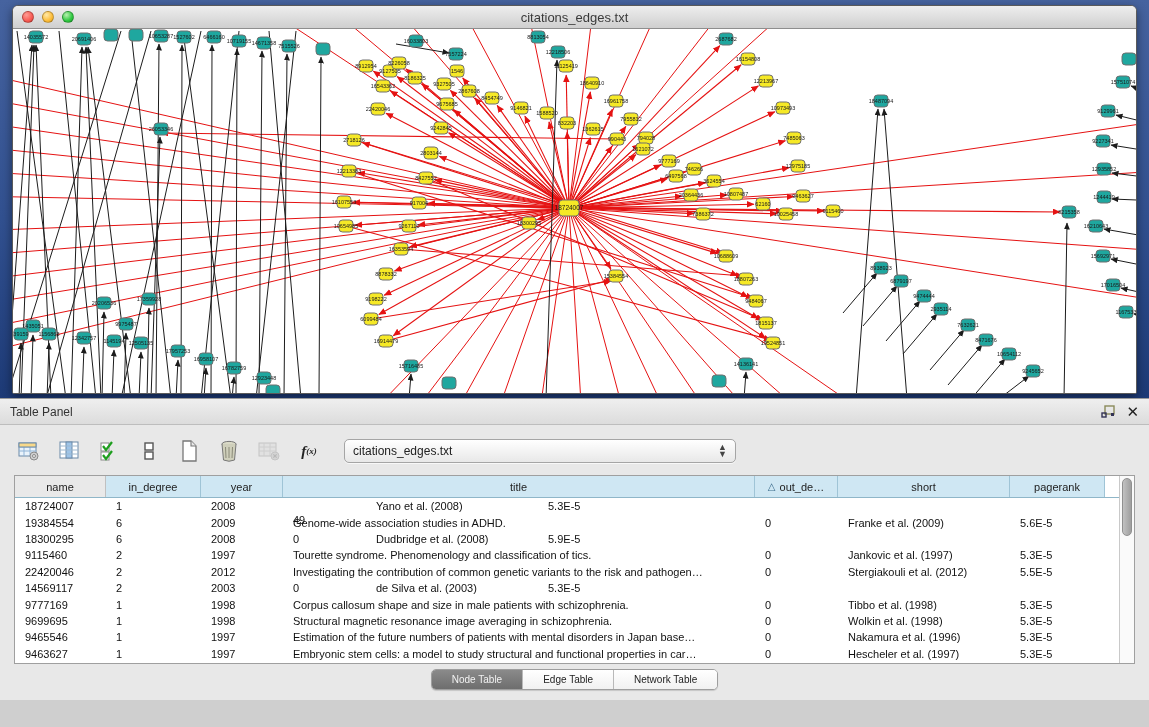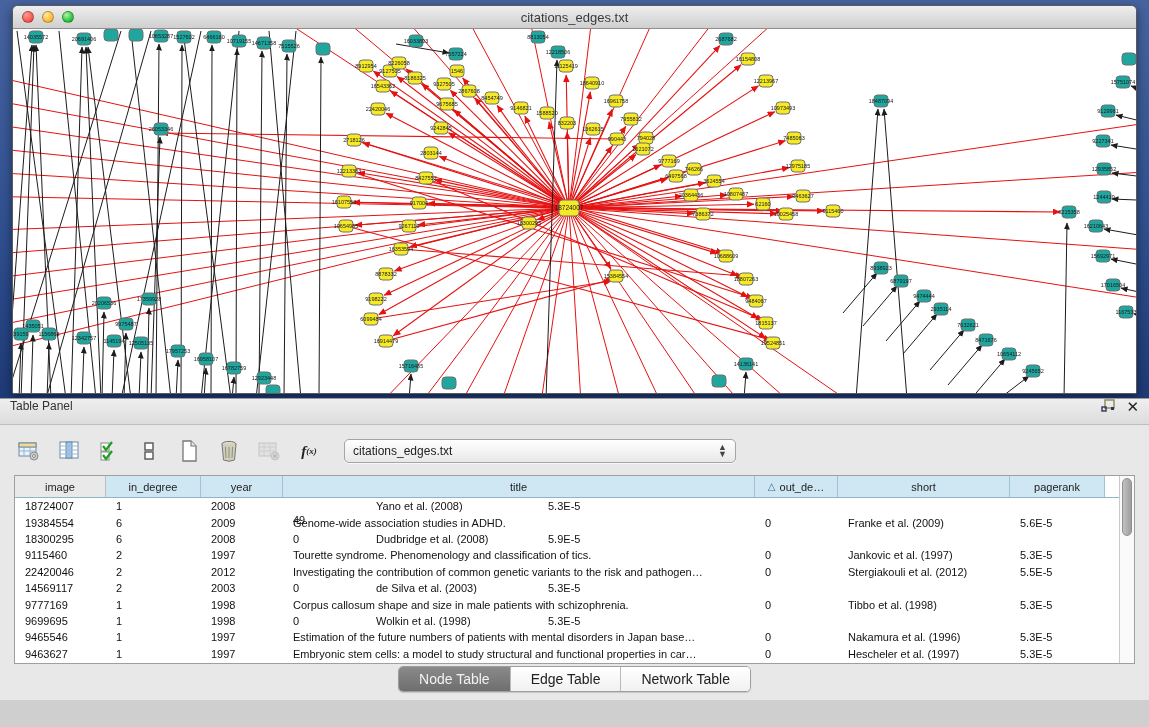--- a/index.html
+++ b/index.html
@@ -22,21 +22,21 @@
   .light.yellow { background:radial-gradient(circle at 35% 30%,#ffe9a8,#fdbd39 60%,#dd9c1e); }
   .light.green { background:radial-gradient(circle at 35% 30%,#b8f0b0,#2fc840 60%,#1ea52f); }
   .win-title { font-size:13px; color:#3a3a3a; }
   .net-canvas { flex:1; position:relative; background:#fff; }
   .net-canvas svg { display:block; width:100%; height:100%; }
 
   
   .table-panel { position:absolute; left:0; top:398px; width:1149px; height:302px;
     background:#e6e6e6; border-top:1px solid #9a9a9a; display:flex; flex-direction:column; }
   .panel-header { height:26px; flex:0 0 26px; background:linear-gradient(180deg,#efefef,#dcdcdc);
-    border-bottom:1px solid #bdbdbd; display:flex; align-items:flex-start; padding:0 10px; }
+    border-bottom:1px solid #bdbdbd; display:flex; align-items:center; padding:0 10px; }
   .panel-title { font-size:12px; color:#333; }
   .panel-header .spacer { flex:1; }
   .panel-hicon { margin-left:10px; cursor:default; display:flex; align-items:center; }
   .close-x { font-size:15px; font-weight:bold; color:#222; line-height:1; }
 
   .panel-body { flex:1; background:#e8e8e8; padding:12px 14px 6px 14px; display:flex; flex-direction:column; }
   .toolbar { display:flex; align-items:center; gap:14px; padding:2px 2px 12px 2px; }
   .tbtn { width:26px; height:24px; display:flex; align-items:center; justify-content:center; }
   .fx { font-size:15px; color:#222; font-style:italic; font-family:"Liberation Serif","DejaVu Serif",serif; font-weight:bold; }
   .fx small { font-size:9px; }
@@ -56,21 +56,21 @@
   .grid-rows { flex:1; overflow:hidden; }
   .grow { display:flex; height:16.4px; align-items:center; }
   .gcell { font-size:11px; color:#111; padding-left:10px; white-space:nowrap; overflow:hidden; }
   .vscroll { flex:0 0 15px; background:#fafafa; border-left:1px solid #c9c9c9; position:relative; }
   .vthumb { position:absolute; top:2px; left:2px; width:10px; height:58px; border-radius:5px;
     background:linear-gradient(90deg,#c2c2c2,#9f9f9f); border:1px solid #909090; }
 
   .tabs-row { flex:0 0 30px; display:flex; align-items:center; justify-content:center; }
   .seg { display:flex; border:1px solid #9e9e9e; border-radius:5px; overflow:hidden;
     background:#fdfdfd; box-shadow:0 1px 1px rgba(0,0,0,.15); }
-  .seg-btn { font-size:14px; padding:4px 20px; color:#222; background:linear-gradient(180deg,#ffffff,#f1f1f1);
+  .seg-btn { font-size:10px; padding:4px 20px; color:#222; background:linear-gradient(180deg,#ffffff,#f1f1f1);
     border-right:1px solid #b9b9b9; }
   .seg-btn:last-child { border-right:none; }
   .seg-btn.active { background:linear-gradient(180deg,#8a8a8a,#6e6e6e); color:#f2f2f2; }
 
   
   .status-bar { position:absolute; left:0; top:700px; width:1149px; height:27px;
     background:linear-gradient(180deg,#e2e2e2,#cdcdcd); border-top:1px solid #a6a6a6;
     display:flex; align-items:center; justify-content:flex-end; padding:0 12px; gap:7px; }
   .mem-label { font-size:11px; color:#222; }
   .mem-dot { width:14px; height:14px; border-radius:50%; border:1px solid #7e9a7e;
@@ -803,21 +803,21 @@
         <div class="selector">
           <span class="sel-label">citations_edges.txt</span>
           <span class="updown">▲<br>▼</span>
         </div>
       </div>
 
       <div class="table-card">
         <div class="grid">
           <div class="grid-head" id="grid-head">
               <div class="hcell gray" style="width: 91px;">
-                <span>image</span>
+                <span>name</span>
               </div>
               <div class="hcell" style="width: 95px;">
                 <span>in_degree</span>
               </div>
               <div class="hcell" style="width: 82px;">
                 <span>year</span>
               </div>
               <div class="hcell" style="width: 472px;">
                 <span>title</span>
               </div>
@@ -890,20 +890,21 @@
                 <div class="gcell" style="width: 82px;">1998</div>
                 <div class="gcell" style="width: 472px;">Corpus callosum shape and size in male patients with schizophrenia.</div>
                 <div class="gcell" style="width: 83px;">0</div>
                 <div class="gcell" style="width: 172px;">Tibbo et al. (1998)</div>
                 <div class="gcell" style="width: 95px;">5.3E-5</div>
               </div>
               <div class="grow">
                 <div class="gcell" style="width: 91px;">9699695</div>
                 <div class="gcell" style="width: 95px;">1</div>
                 <div class="gcell" style="width: 82px;">1998</div>
+                <div class="gcell" style="width: 472px;">Structural magnetic resonance image averaging in schizophrenia.</div>
                 <div class="gcell" style="width: 83px;">0</div>
                 <div class="gcell" style="width: 172px;">Wolkin et al. (1998)</div>
                 <div class="gcell" style="width: 95px;">5.3E-5</div>
               </div>
               <div class="grow">
                 <div class="gcell" style="width: 91px;">9465546</div>
                 <div class="gcell" style="width: 95px;">1</div>
                 <div class="gcell" style="width: 82px;">1997</div>
                 <div class="gcell" style="width: 472px;">Estimation of the future numbers of patients with mental disorders in Japan base…</div>
                 <div class="gcell" style="width: 83px;">0</div>

